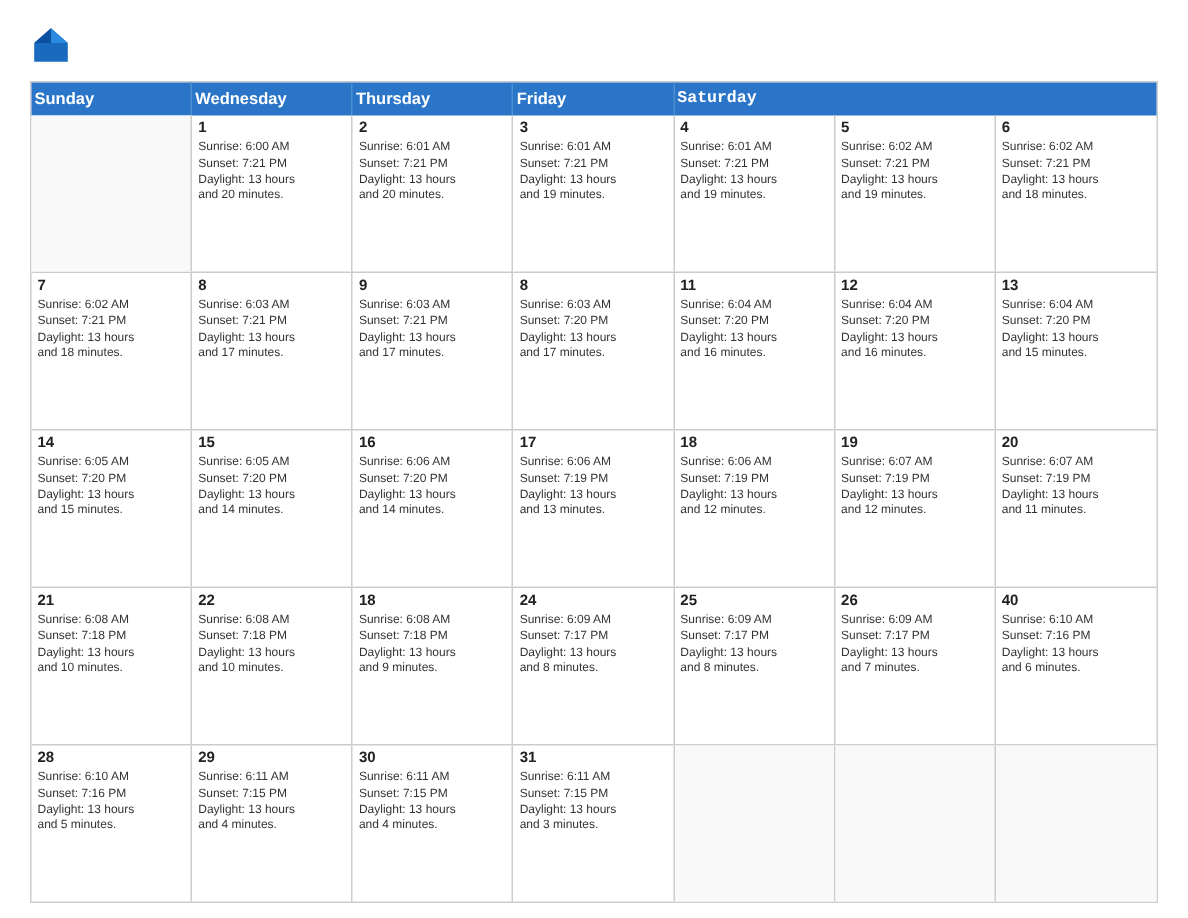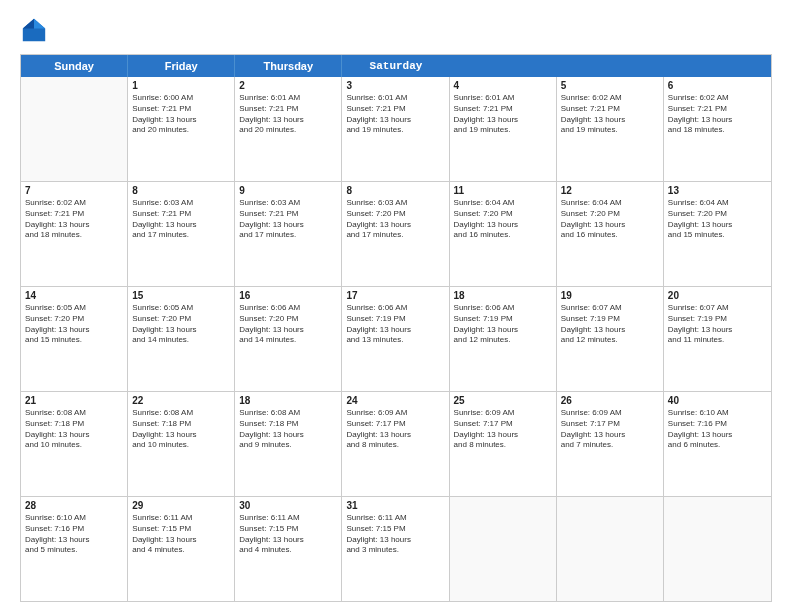--- a/index.html
+++ b/index.html
@@ -68,21 +68,20 @@
     }
     .cal-header {
       display: grid;
       grid-template-columns: repeat(7, 1fr);
       background: #2a75c7;
     }
     .cal-header-cell {
       color: white;
       font-size: 11px;
       font-weight: bold;
-      text-align: center;
       padding: 5px 2px;
       border-right: 1px solid #4a8fd0;
     }
     .cal-header-cell:last-child { border-right: none; font-family: Liberation Mono, monospace; }
     .cal-body {
       flex: 1;
       display: flex;
       flex-direction: column;
     }
     .cal-row {
@@ -134,22 +133,23 @@
     </div>
     <div class="title-block">
       <div class="month-year"></div>
       <div class="location"></div>
     </div>
   </div>
 
   <div class="calendar">
     <div class="cal-header" id="cal-header">
         <div class="cal-header-cell">Sunday</div>
+        <div class="cal-header-cell">Wednesday</div>
+        <div class="cal-header-cell">Thursday</div>
         <div class="cal-header-cell">Friday</div>
-        <div class="cal-header-cell">Thursday</div>
         <div class="cal-header-cell">Saturday</div>
       </div>
     <div class="cal-body" id="cal-body">
         <div class="cal-row">
           <div class="cal-cell empty"></div>
           <div class="cal-cell">
             <span class="day-num">1</span>
             <span class="cell-line">Sunrise: 6:00 AM</span>
             <span class="cell-line">Sunset: 7:21 PM</span>
             <span class="cell-line">Daylight: 13 hours</span>

